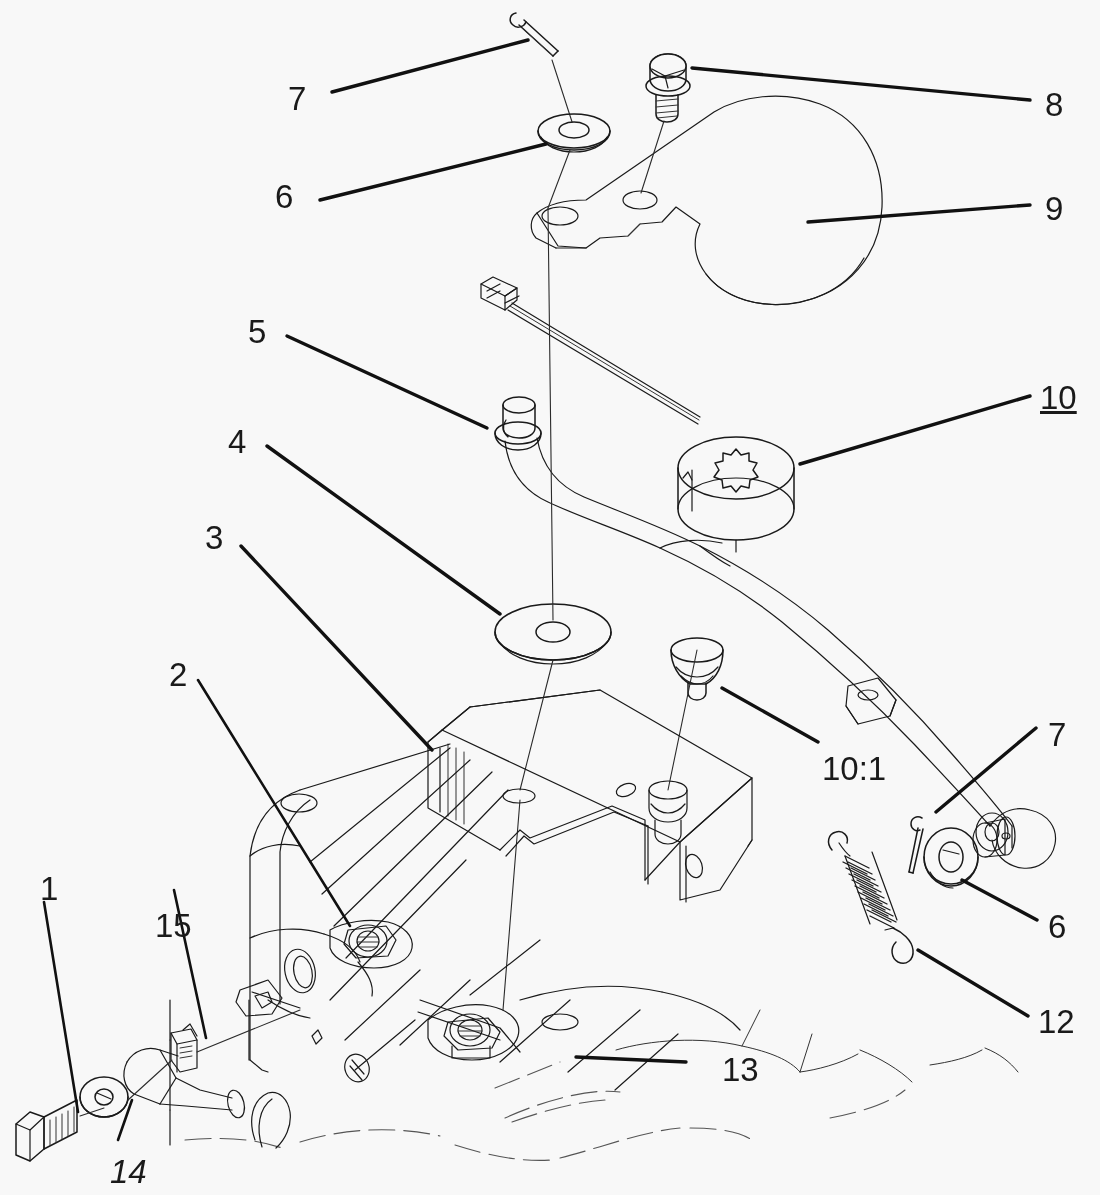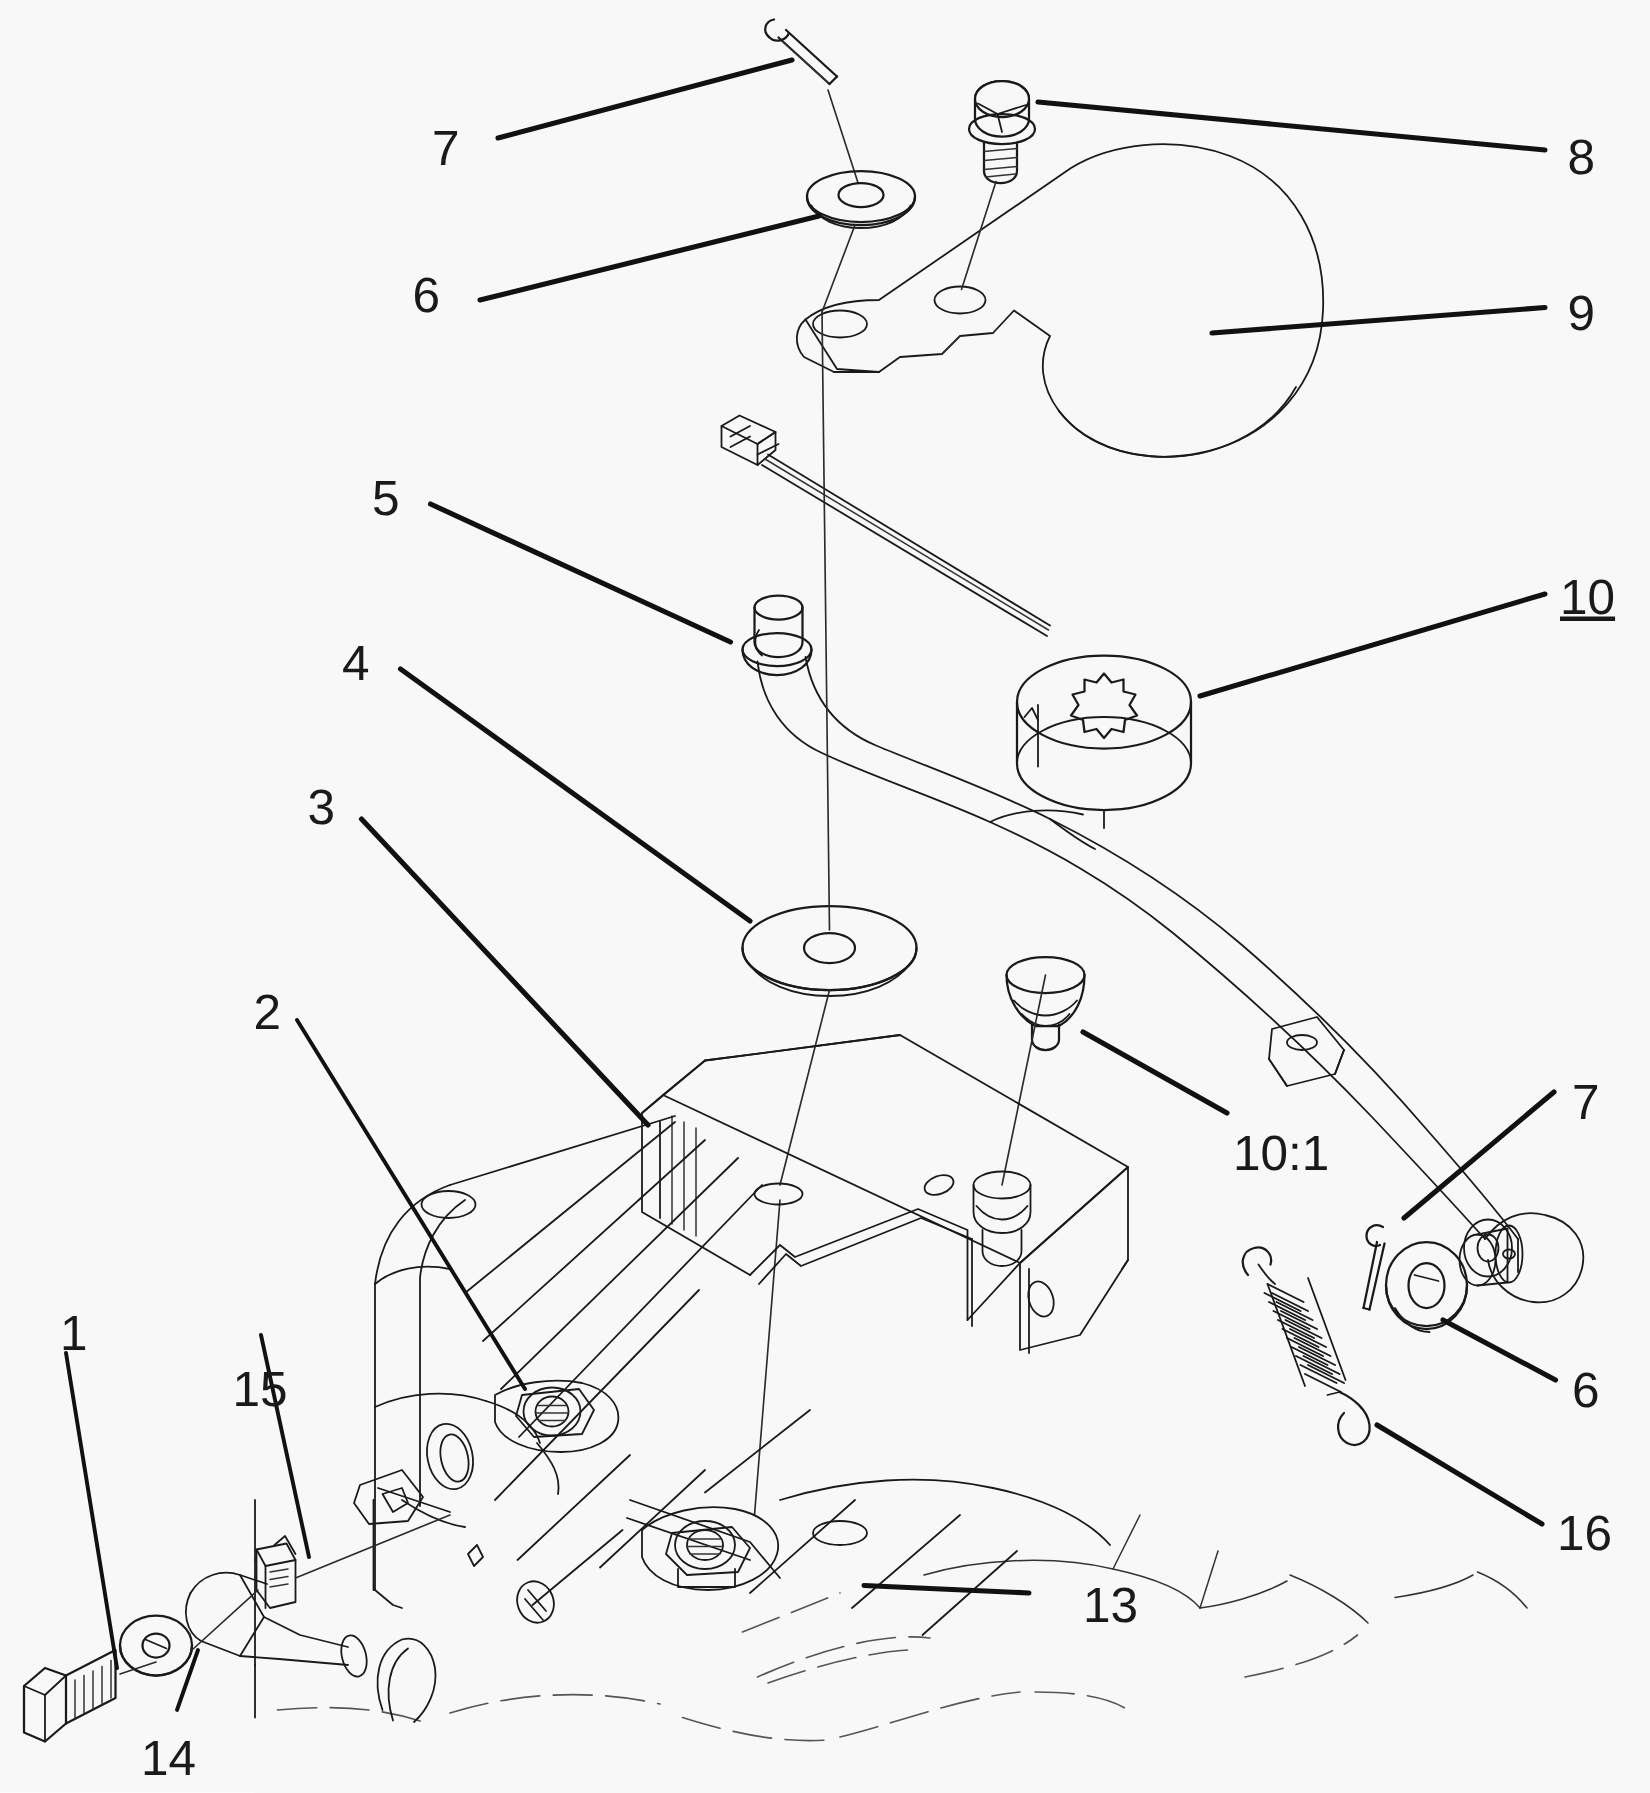--- a/index.html
+++ b/index.html
@@ -427,23 +427,23 @@
   </svg>
 
   <div class="lbl" style="left:288px;top:82px;">7</div>
   <div class="lbl" style="left:275px;top:180px;">6</div>
   <div class="lbl" style="left:248px;top:315px;">5</div>
   <div class="lbl" style="left:228px;top:425px;">4</div>
   <div class="lbl" style="left:205px;top:521px;">3</div>
   <div class="lbl" style="left:169px;top:658px;">2</div>
   <div class="lbl" style="left:40px;top:872px;">1</div>
   <div class="lbl" style="left:155px;top:862px;margin-top:47px;">15</div>
-  <div class="lbl" style="left:94px;top:1155px;">14</div>
+  <div class="lbl" style="left:110px;top:1155px;font-style:italic;">14</div>
   <div class="lbl" style="left:722px;top:1053px;">13</div>
   <div class="lbl" style="left:1045px;top:88px;">8</div>
   <div class="lbl" style="left:1045px;top:192px;">9</div>
   <div class="lbl" style="left:1040px;top:381px;text-decoration:underline;">10</div>
   <div class="lbl" style="left:822px;top:752px;">10:1</div>
   <div class="lbl" style="left:1048px;top:718px;">7</div>
   <div class="lbl" style="left:1048px;top:910px;">6</div>
-  <div class="lbl" style="left:1038px;top:1005px;">16</div>
+  <div class="lbl" style="left:1038px;top:1005px;">12</div>
 
 </div>
 
 </body></html>

